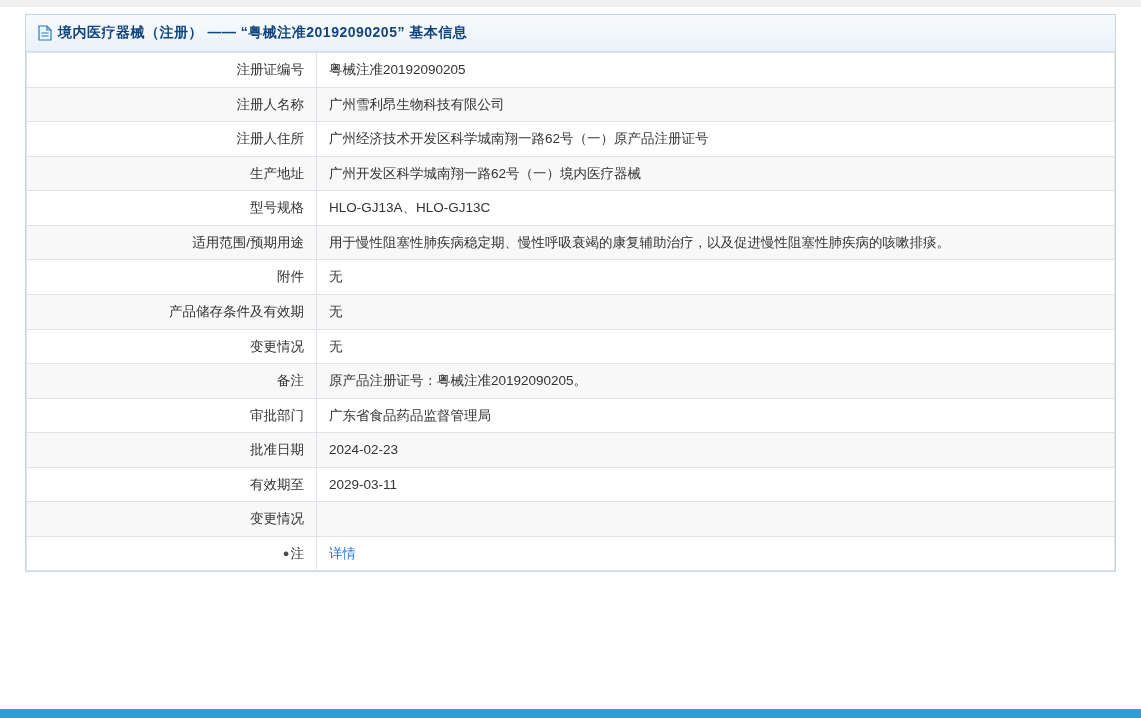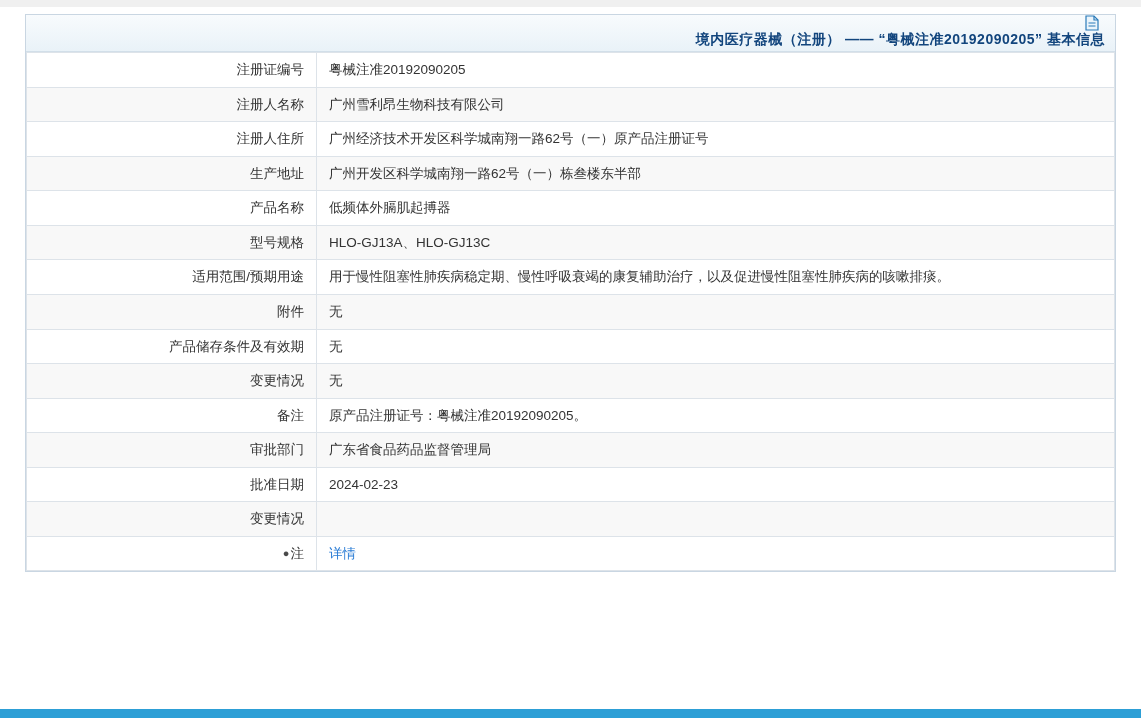--- a/index.html
+++ b/index.html
@@ -14,25 +14,24 @@
     width: 100%; height: 7px; background: #f0f0f0;
   }
   .panel {
     margin: 7px 25px 0 25px;
     border: 1px solid #c9d6e2;
     background: #ffffff;
   }
   .panel-header {
     height: 37px;
     display: flex;
-    align-items: flex-end;
+    align-items: center;
     padding: 0 10px;
     background: linear-gradient(#f8fbfd, #e9f2f8);
     border-bottom: 1px solid #d2dfe9;
-    flex-direction: column;
   }
   .doc-icon {
     display: inline-flex;
     margin: 0 6px 0 2px;
     flex: 0 0 auto;
   }
   .panel-title {
     font-size: 14px;
     font-weight: bold;
     color: #12457d;
@@ -108,25 +107,21 @@
         <tr>
           <td class="label-cell">注册人名称</td>
           <td class="value-cell">广州雪利昂生物科技有限公司</td>
         </tr>
         <tr>
           <td class="label-cell">注册人住所</td>
           <td class="value-cell">广州经济技术开发区科学城南翔一路62号（一）原产品注册证号</td>
         </tr>
         <tr>
           <td class="label-cell">生产地址</td>
-          <td class="value-cell">广州开发区科学城南翔一路62号（一）栋叁楼东半部</td>
-        </tr>
-        <tr>
-          <td class="label-cell">产品名称</td>
-          <td class="value-cell">低频体外膈肌起搏器</td>
+          <td class="value-cell">广州开发区科学城南翔一路62号（一）境内医疗器械</td>
         </tr>
         <tr>
           <td class="label-cell">型号规格</td>
           <td class="value-cell">HLO-GJ13A、HLO-GJ13C</td>
         </tr>
         <tr>
           <td class="label-cell">适用范围/预期用途</td>
           <td class="value-cell">用于慢性阻塞性肺疾病稳定期、慢性呼吸衰竭的康复辅助治疗，以及促进慢性阻塞性肺疾病的咳嗽排痰。</td>
         </tr>
         <tr>
@@ -147,20 +142,24 @@
         </tr>
         <tr>
           <td class="label-cell">审批部门</td>
           <td class="value-cell">广东省食品药品监督管理局</td>
         </tr>
         <tr>
           <td class="label-cell">批准日期</td>
           <td class="value-cell">2024-02-23</td>
         </tr>
         <tr>
+          <td class="label-cell">有效期至</td>
+          <td class="value-cell">2029-03-11</td>
+        </tr>
+        <tr>
           <td class="label-cell">变更情况</td>
           <td class="value-cell"></td>
         </tr>
         <tr>
           <td class="label-cell"><span class="note-icon">●</span>注</td>
           <td class="value-cell"><a href="#">详情</a></td>
         </tr>
       </tbody>
   </table>
 </div>

